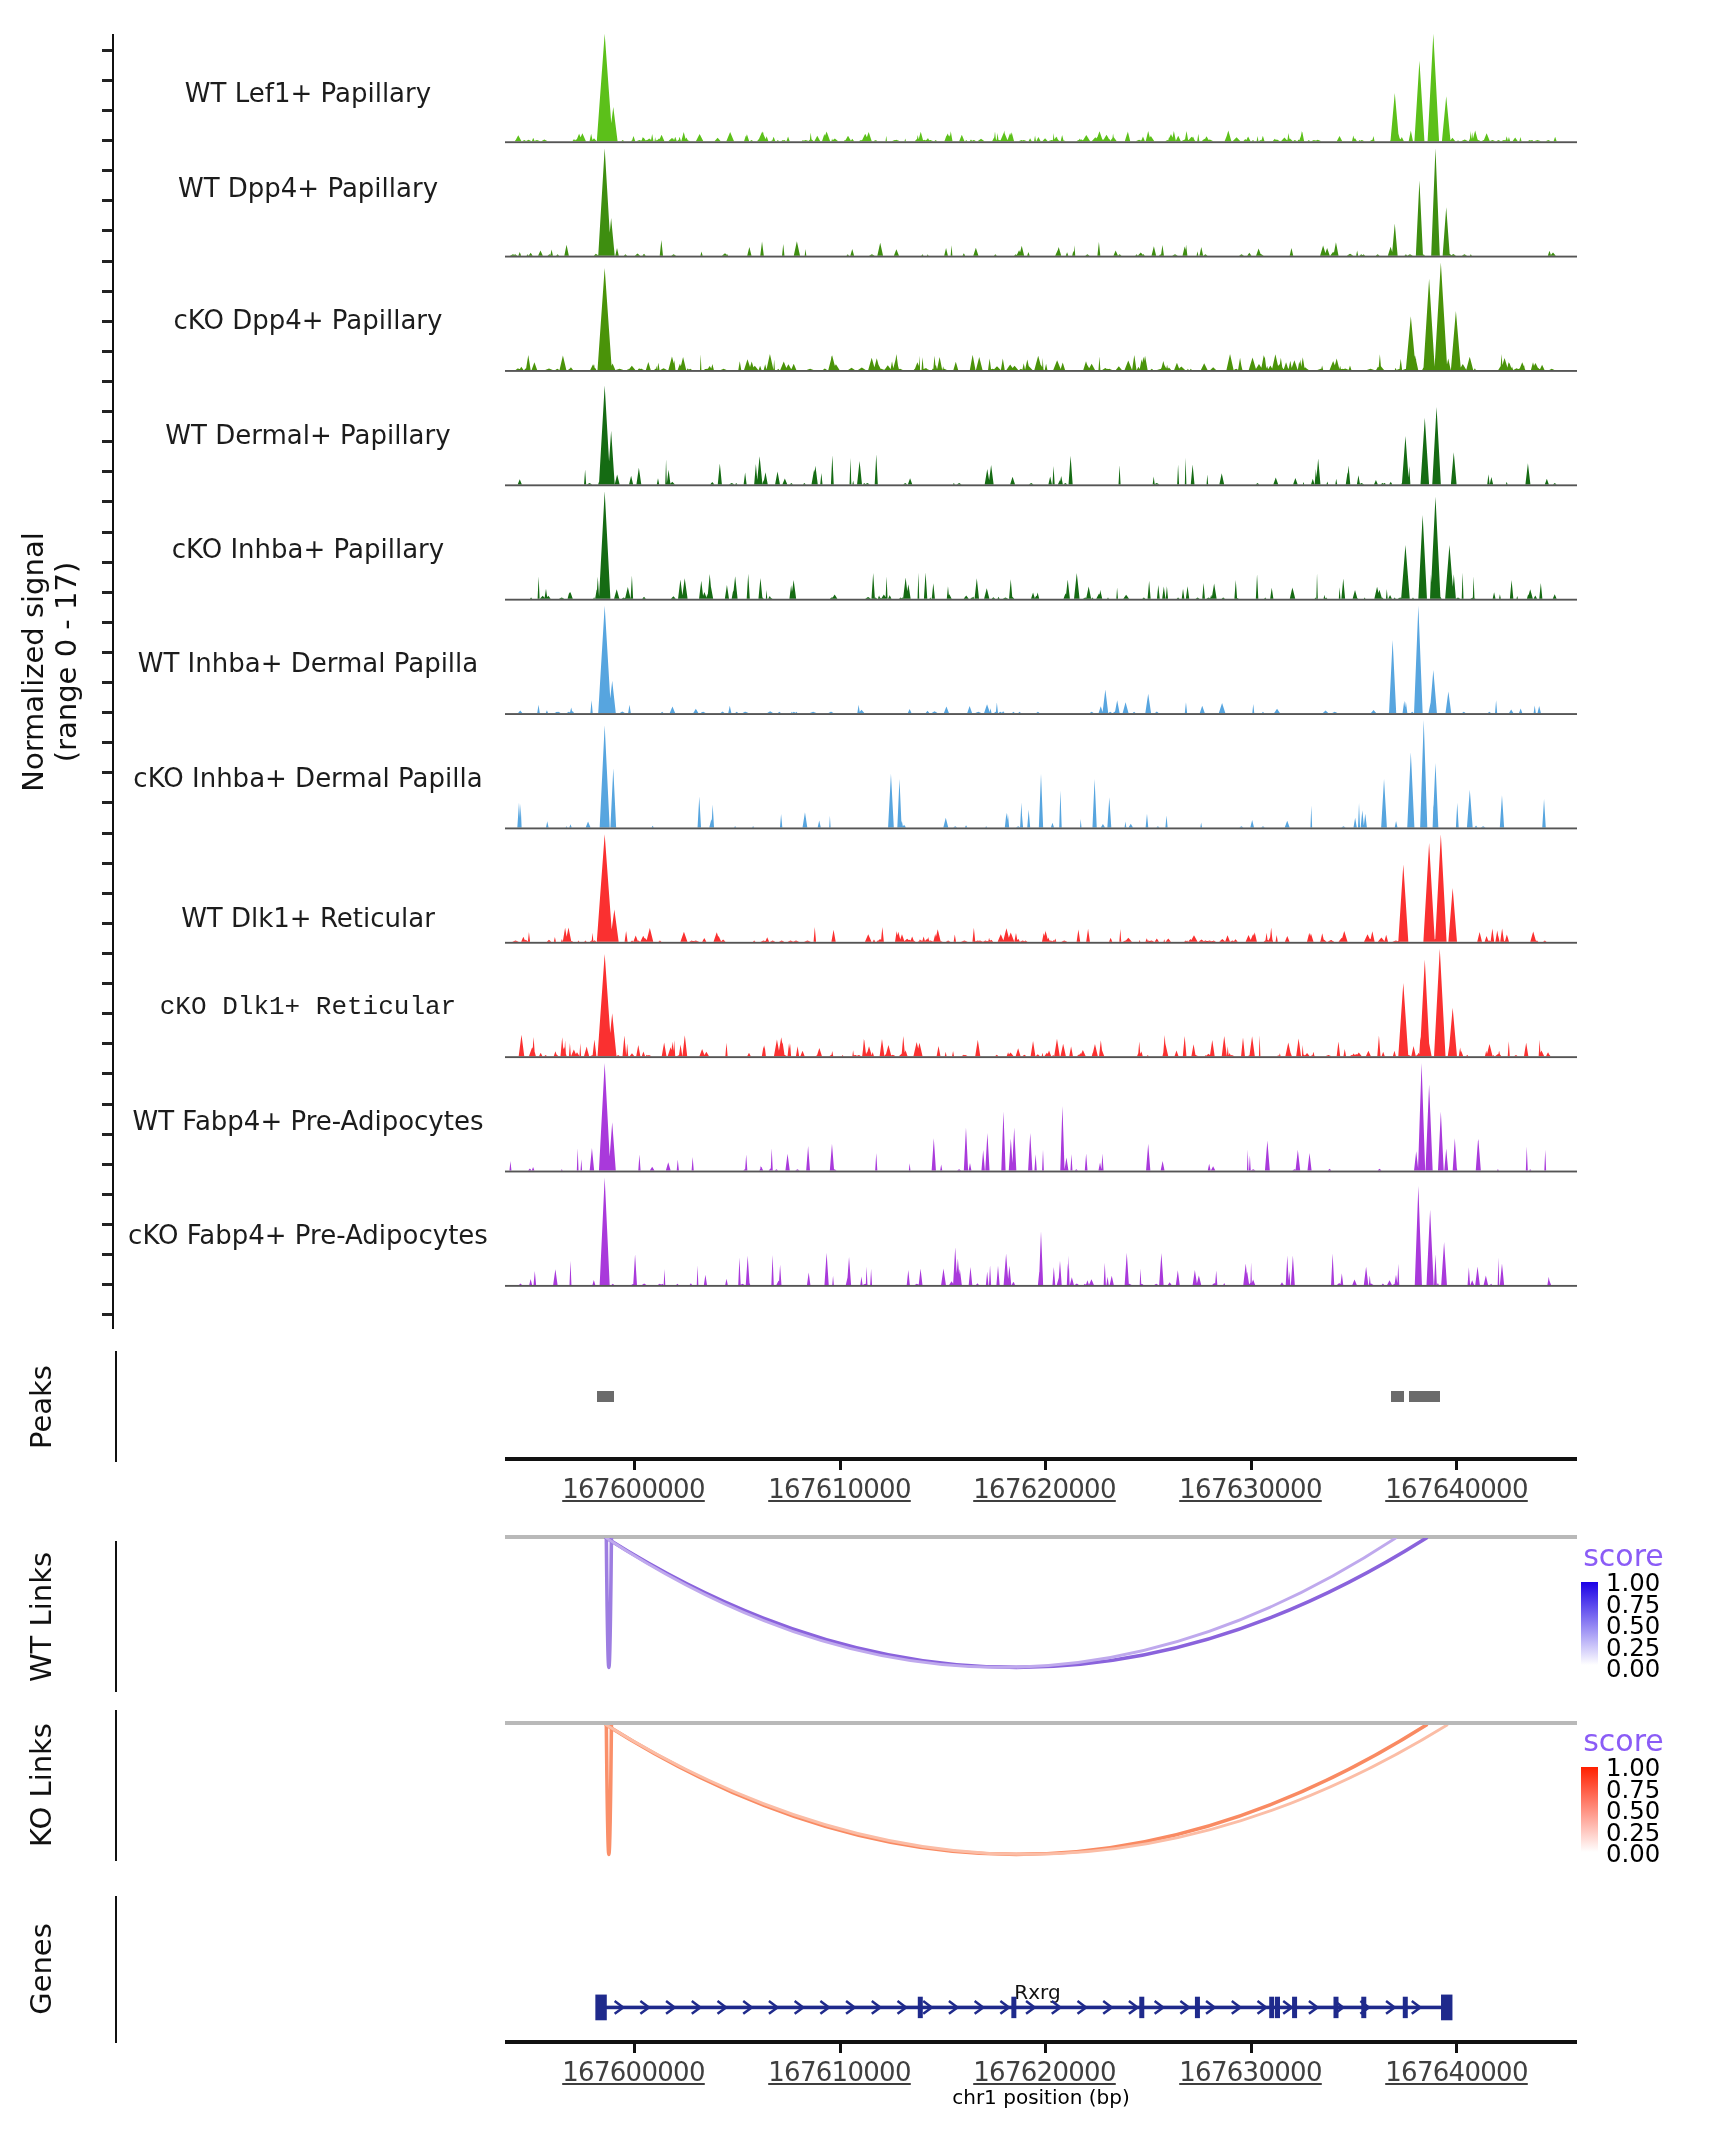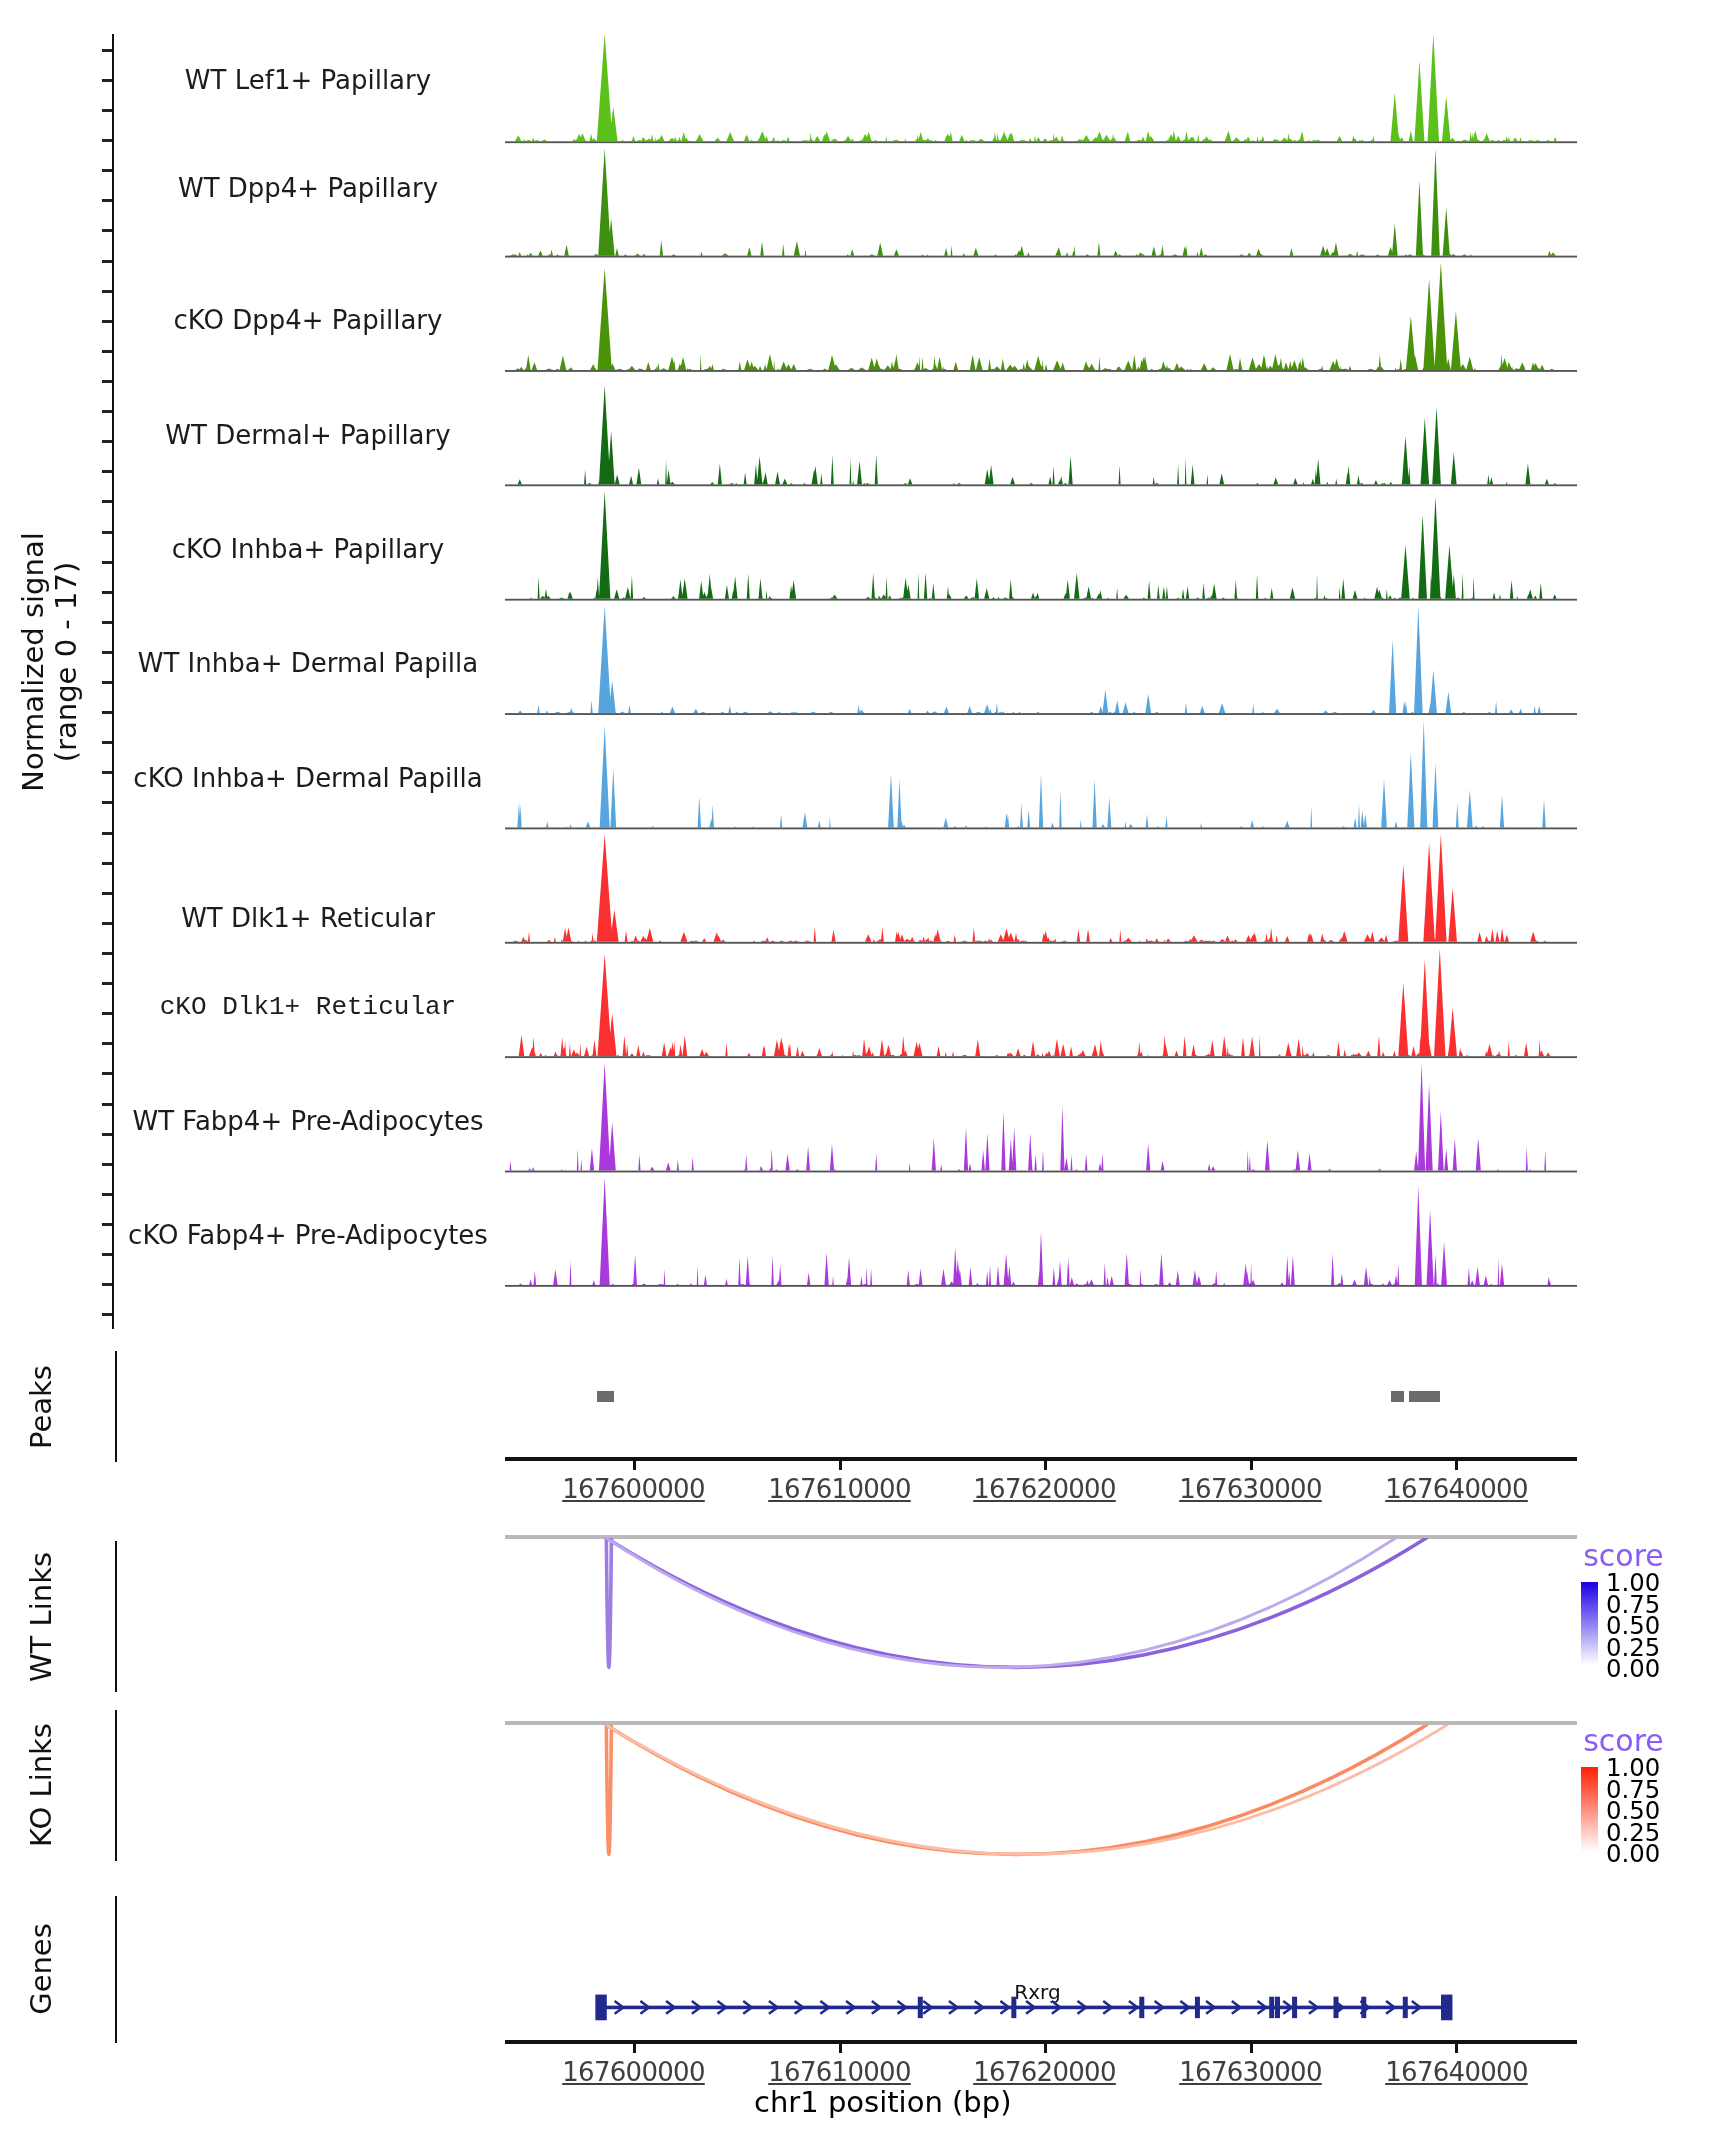--- a/index.html
+++ b/index.html
@@ -15,21 +15,21 @@
   .bracket{position:absolute;width:2.2px;background:#111;}
   .tickmark{position:absolute;background:#222;}
   .xlab{position:absolute;width:215px;margin-left:-108px;text-align:center;
         font-size:26px;color:#3f3f3f;letter-spacing:-0.7px;white-space:nowrap;text-decoration:underline;}
   .peak-box{position:absolute;background:#6b6b6b;}
   .grayline{position:absolute;background:#b9b9b9;height:4.3px;}
   .legend-title{position:absolute;font-size:30px;color:#8b5cf6;width:115px;text-align:center;}
   .legend-bar{position:absolute;width:16.5px;}
   .legend-lab{position:absolute;font-size:24.4px;color:#000;height:24.4px;line-height:24.4px;}
   .gene-name{position:absolute;font-size:20px;color:#111;width:143px;margin-left:-72px;text-align:center;margin-top:36px;}
-  .axis-title{position:absolute;font-size:29px;color:#000;width:574px;margin-left:-287px;}
+  .axis-title{position:absolute;font-size:20px;color:#000;width:574px;margin-left:-287px;text-align:center;}
   svg{position:absolute;display:block;}
 </style>
 </head>
 <body>
 
 <div id="canvas">
 
   <div class="abs rot ylab" style="left:-104px;top:629px;width:308px;height:66px;">
     <div>Normalized signal</div>
     <div>(range 0 - 17)</div>
@@ -76,21 +76,21 @@
       <div class="tickmark" style="left: 102px; top: 1133px; width: 10px; height: 2.9px;"></div>
       <div class="tickmark" style="left: 102px; top: 1163px; width: 10px; height: 2.9px;"></div>
       <div class="tickmark" style="left: 102px; top: 1193px; width: 10px; height: 2.9px;"></div>
       <div class="tickmark" style="left: 102px; top: 1223px; width: 10px; height: 2.9px;"></div>
       <div class="tickmark" style="left: 102px; top: 1253px; width: 10px; height: 2.9px;"></div>
       <div class="tickmark" style="left: 102px; top: 1283px; width: 10px; height: 2.9px;"></div>
       <div class="tickmark" style="left: 102px; top: 1313px; width: 10px; height: 2.9px;"></div>
     </div>
 
   <div id="track-labels">
-      <div class="track-label" style="top: 64px;">WT Lef1+ Papillary</div>
+      <div class="track-label" style="top: 77px;">WT Lef1+ Papillary</div>
       <div class="track-label" style="top: 172px;">WT Dpp4+ Papillary</div>
       <div class="track-label" style="top: 304px;">cKO Dpp4+ Papillary</div>
       <div class="track-label" style="top: 419px;">WT Dermal+ Papillary</div>
       <div class="track-label" style="top: 533px;">cKO Inhba+ Papillary</div>
       <div class="track-label" style="top: 647px;">WT Inhba+ Dermal Papilla</div>
       <div class="track-label" style="top: 762px;">cKO Inhba+ Dermal Papilla</div>
       <div class="track-label" style="top: 902px;">WT Dlk1+ Reticular</div>
       <div class="track-label" style="top: 991px; font-family: Liberation Mono, monospace;">cKO Dlk1+ Reticular</div>
       <div class="track-label" style="top: 1105px;">WT Fabp4+ Pre-Adipocytes</div>
       <div class="track-label" style="top: 1219px;">cKO Fabp4+ Pre-Adipocytes</div>

